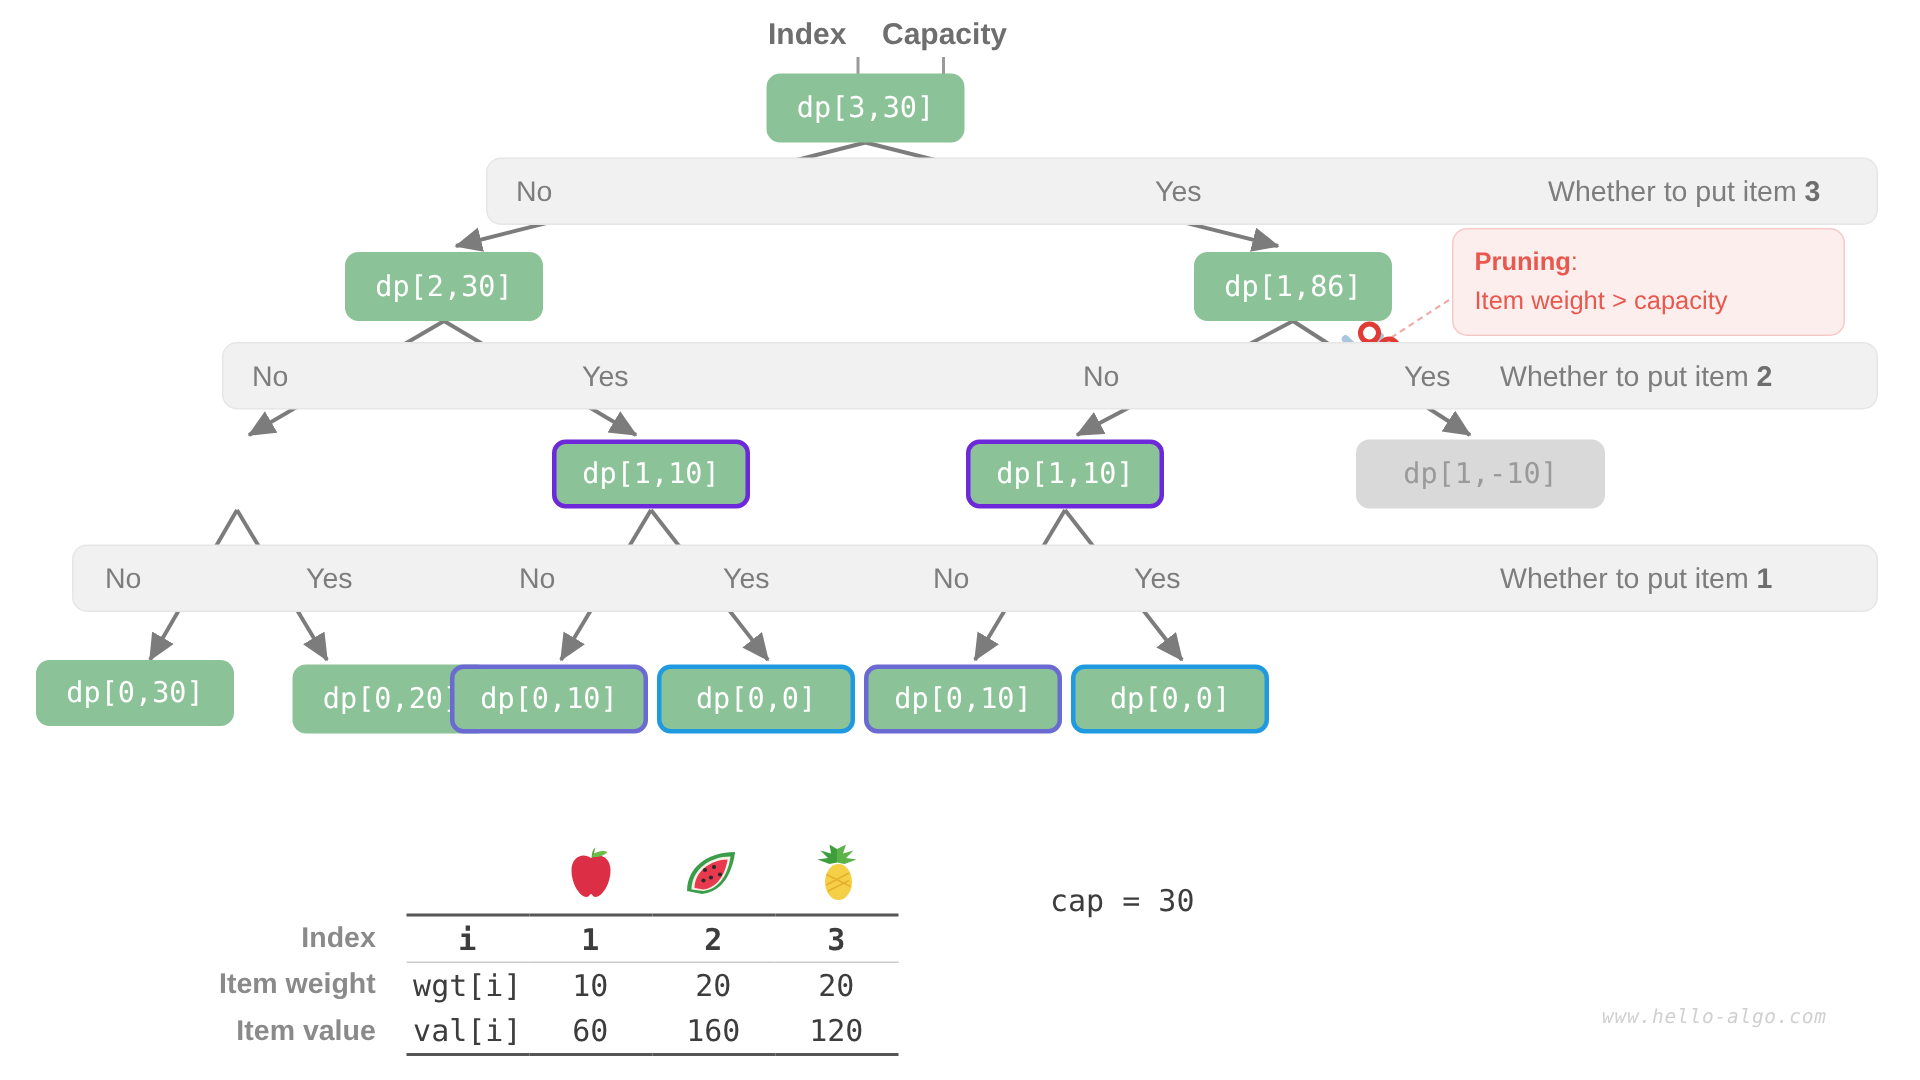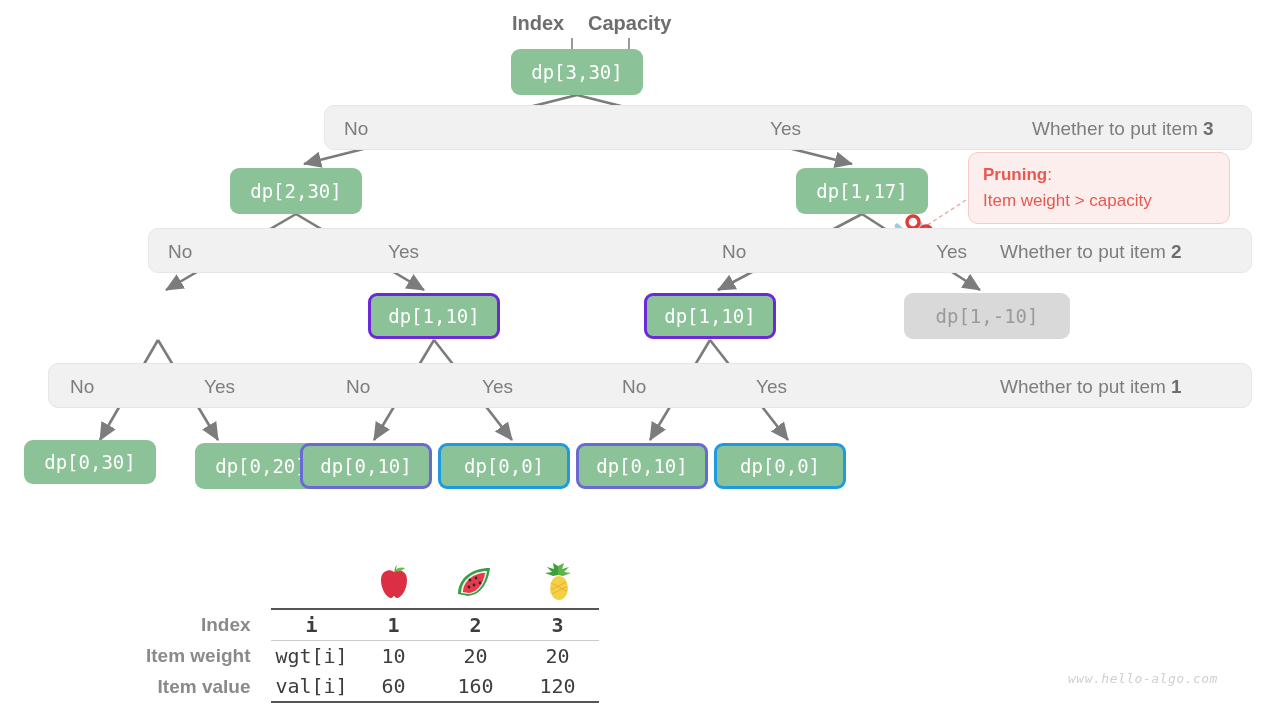--- a/index.html
+++ b/index.html
@@ -130,21 +130,21 @@
   <div class="bar-label" style="left:204px;top:377px;">Yes</div>
   <div class="bar-label" style="left:346px;top:377px;">No</div>
   <div class="bar-label" style="left:482px;top:377px;">Yes</div>
   <div class="bar-label" style="left:622px;top:377px;">No</div>
   <div class="bar-label" style="left:756px;top:377px;">Yes</div>
   <div class="bar-label" style="left:1000px;top:377px;text-align:center;"><span>Whether to put item </span><b>1</b></div>
 
   <div class="node" style="left:511px;top:49px;width:132px;height:46px;">dp[3,30]</div>
 
   <div class="node" style="left:230px;top:168px;width:132px;height:46px;">dp[2,30]</div>
-  <div class="node" style="left:796px;top:168px;width:132px;height:46px;">dp[1,17]</div>
+  <div class="node" style="left:796px;top:168px;width:132px;height:46px;">dp[1,86]</div>
 
   <div class="node orange" style="left:368px;top:293px;width:132px;height:46px;">dp[1,10]</div>
   <div class="node orange" style="left:644px;top:293px;width:132px;height:46px;">dp[1,10]</div>
   <div class="node muted" style="left:904px;top:293px;width:166px;height:46px;">dp[1,-10]</div>
 
   <div class="node" style="left:24px;top:440px;width:132px;height:44px;">dp[0,30]</div>
   <div class="node" style="left:162px;top:443px;width:132px;height:46px;margin-left:33px;">dp[0,20]</div>
   <div class="node purple" style="left:300px;top:443px;width:132px;height:46px;">dp[0,10]</div>
   <div class="node blue" style="left:438px;top:443px;width:132px;height:46px;">dp[0,0]</div>
   <div class="node purple" style="left:576px;top:443px;width:132px;height:46px;">dp[0,10]</div>
@@ -212,16 +212,17 @@
         <td class="mono line">val[i]</td>
         <td class="cellnum line">60</td>
         <td class="cellnum line">160</td>
         <td class="cellnum line">120</td>
       </tr>
     </tbody>
       </table>
   </div>
 
   <div id="capacity">
+    <div class="capval">cap = 30</div>
   </div>
 
   <div id="watermark">www.hello-algo.com</div>
 </div>
 
 </body></html>

